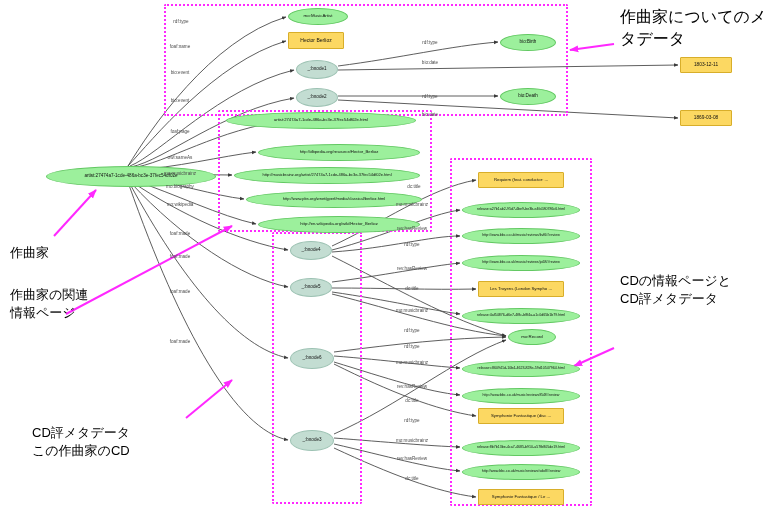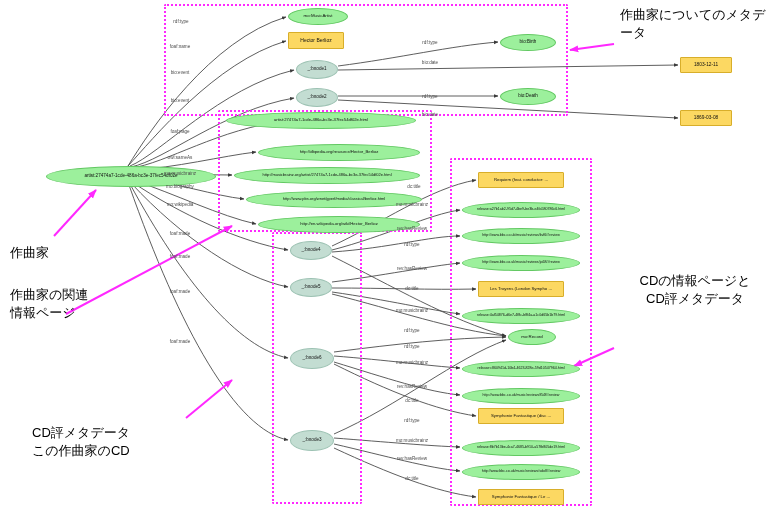--- a/index.html
+++ b/index.html
@@ -258,23 +258,23 @@
       <div class="edge-label" style="left: 412px; top: 362px; font-size: 4.6px; transform: translate(-50%, -50%);">mo:musicbrainz</div>
       <div class="edge-label" style="left: 412px; top: 346px; font-size: 4.6px; transform: translate(-50%, -50%);">rdf:type</div>
       <div class="edge-label" style="left: 412px; top: 386px; font-size: 4.6px; transform: translate(-50%, -50%);">rev:hasReview</div>
       <div class="edge-label" style="left: 412px; top: 400px; font-size: 4.6px; transform: translate(-50%, -50%);">dc:title</div>
       <div class="edge-label" style="left: 412px; top: 440px; font-size: 4.6px; transform: translate(-50%, -50%);">mo:musicbrainz</div>
       <div class="edge-label" style="left: 412px; top: 458px; font-size: 4.6px; transform: translate(-50%, -50%);">rev:hasReview</div>
       <div class="edge-label" style="left: 412px; top: 478px; font-size: 4.6px; transform: translate(-50%, -50%);">dc:title</div>
       <div class="edge-label" style="left: 412px; top: 420px; font-size: 4.6px; transform: translate(-50%, -50%);">rdf:type</div>
     </div>
   <div id="annotation-layer">
-      <div class="annotation" style="left: 620px; top: 6px; width: 148px; font-size: 13px; text-align: left;">作曲家についてのメタデータ</div>
+      <div class="annotation" style="left: 620px; top: 6px; width: 148px; font-size: 16px; text-align: left;">作曲家についてのメタデータ</div>
       <div class="annotation" style="left: 10px; top: 244px; width: 90px; font-size: 13px; text-align: left;">作曲家</div>
       <div class="annotation" style="left: 10px; top: 286px; width: 120px; font-size: 13px; text-align: left;">作曲家の関連
 情報ページ</div>
-      <div class="annotation" style="left: 620px; top: 272px; width: 150px; font-size: 13px; text-align: center;">CDの情報ページと
+      <div class="annotation" style="left: 620px; top: 272px; width: 150px; font-size: 13px; text-align: left;">CDの情報ページと
 CD評メタデータ</div>
       <div class="annotation" style="left: 32px; top: 424px; width: 170px; font-size: 13px; text-align: left;">CD評メタデータ
 この作曲家のCD</div>
     </div>
 
 </div>
 
 </body></html>

